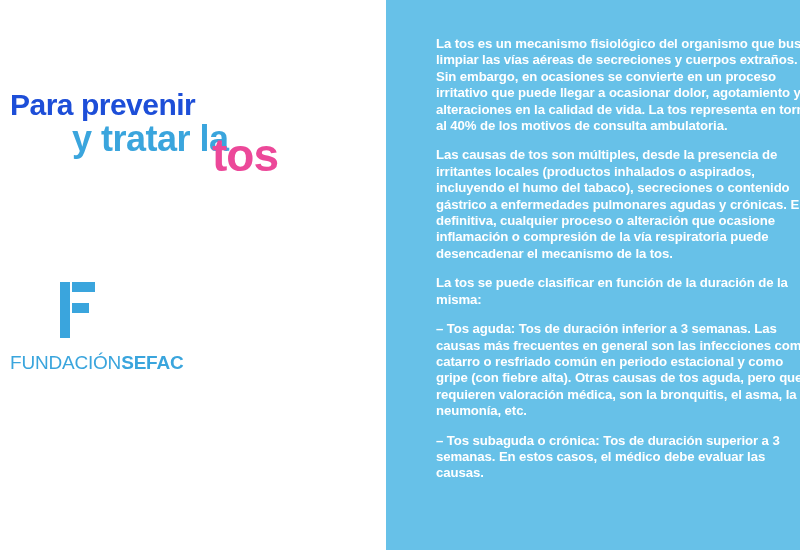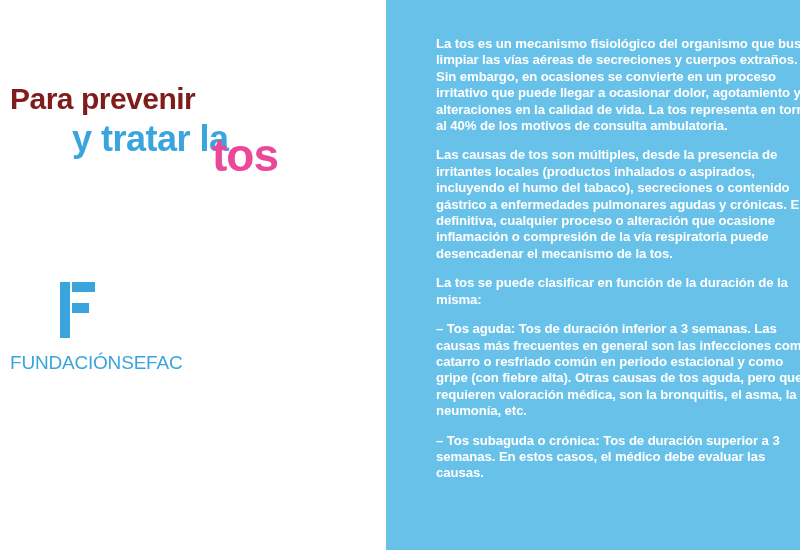--- a/index.html
+++ b/index.html
@@ -48,24 +48,24 @@
     font-style: italic;
     color: #cfe4f5;
     letter-spacing: -2px;
     line-height: 1;
     white-space: nowrap;
   }
 
   .title-line1 {
     position: absolute;
     left: 10px;
-    top: 52px;
+    top: 58px;
     font-size: 30px;
     font-weight: bold;
-    color: #7f1d1d;
+    color: #1d4ed8;
     letter-spacing: -0.5px;
     white-space: nowrap;
   }
 
   .title-line2 {
     position: absolute;
     left: 72px;
     top: 88px;
     font-size: 36px;
     font-weight: bold;
@@ -109,21 +109,21 @@
   .logo-mark .b3 { left: 12px; top: 21px; width: 17px; height: 10px; }
 
   .logo-text {
     margin-top: 14px;
     font-size: 19px;
     letter-spacing: -0.2px;
     color: #3aa5dd;
     white-space: nowrap;
   }
   .logo-text .light { font-weight: normal; margin-top: 32px; }
-  .logo-text .bold  { font-weight: normal; }
+  .logo-text .bold  { font-weight: bold; }
 
   
   .right-panel {
     position: absolute;
     left: 386px;
     top: 0;
     width: 414px;
     height: 550px;
     background: #67c1e8;
     overflow: hidden;

